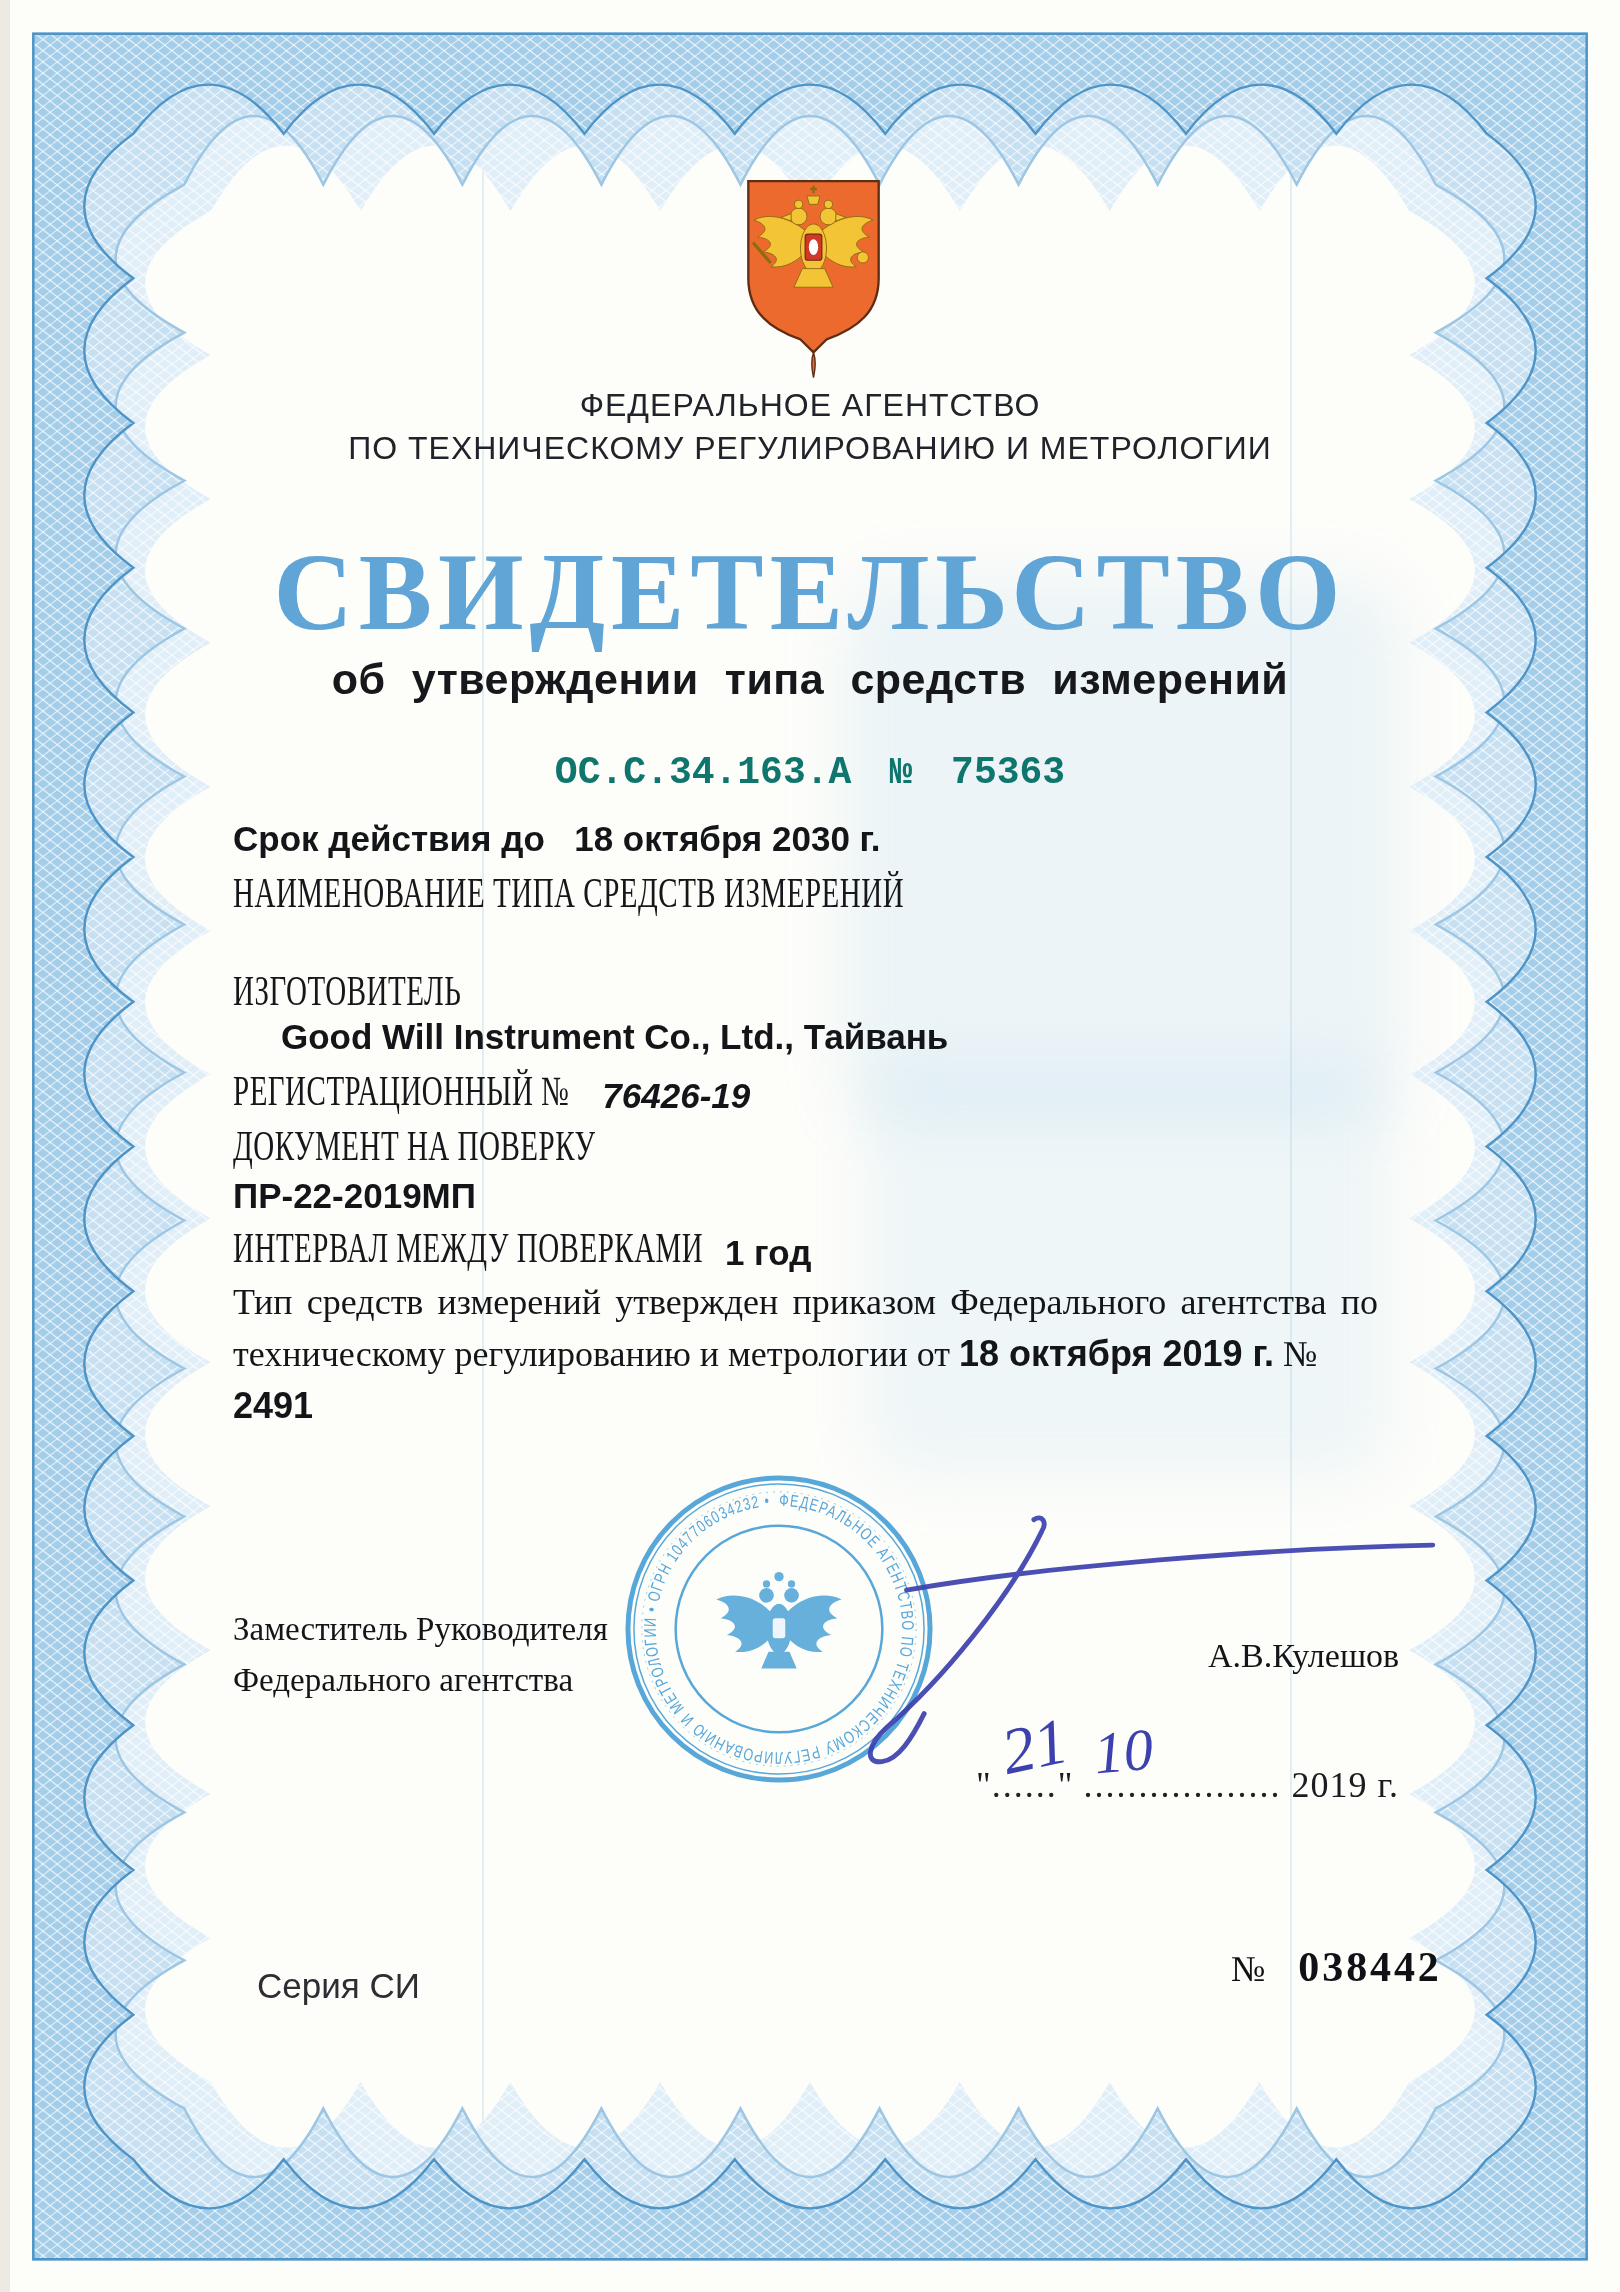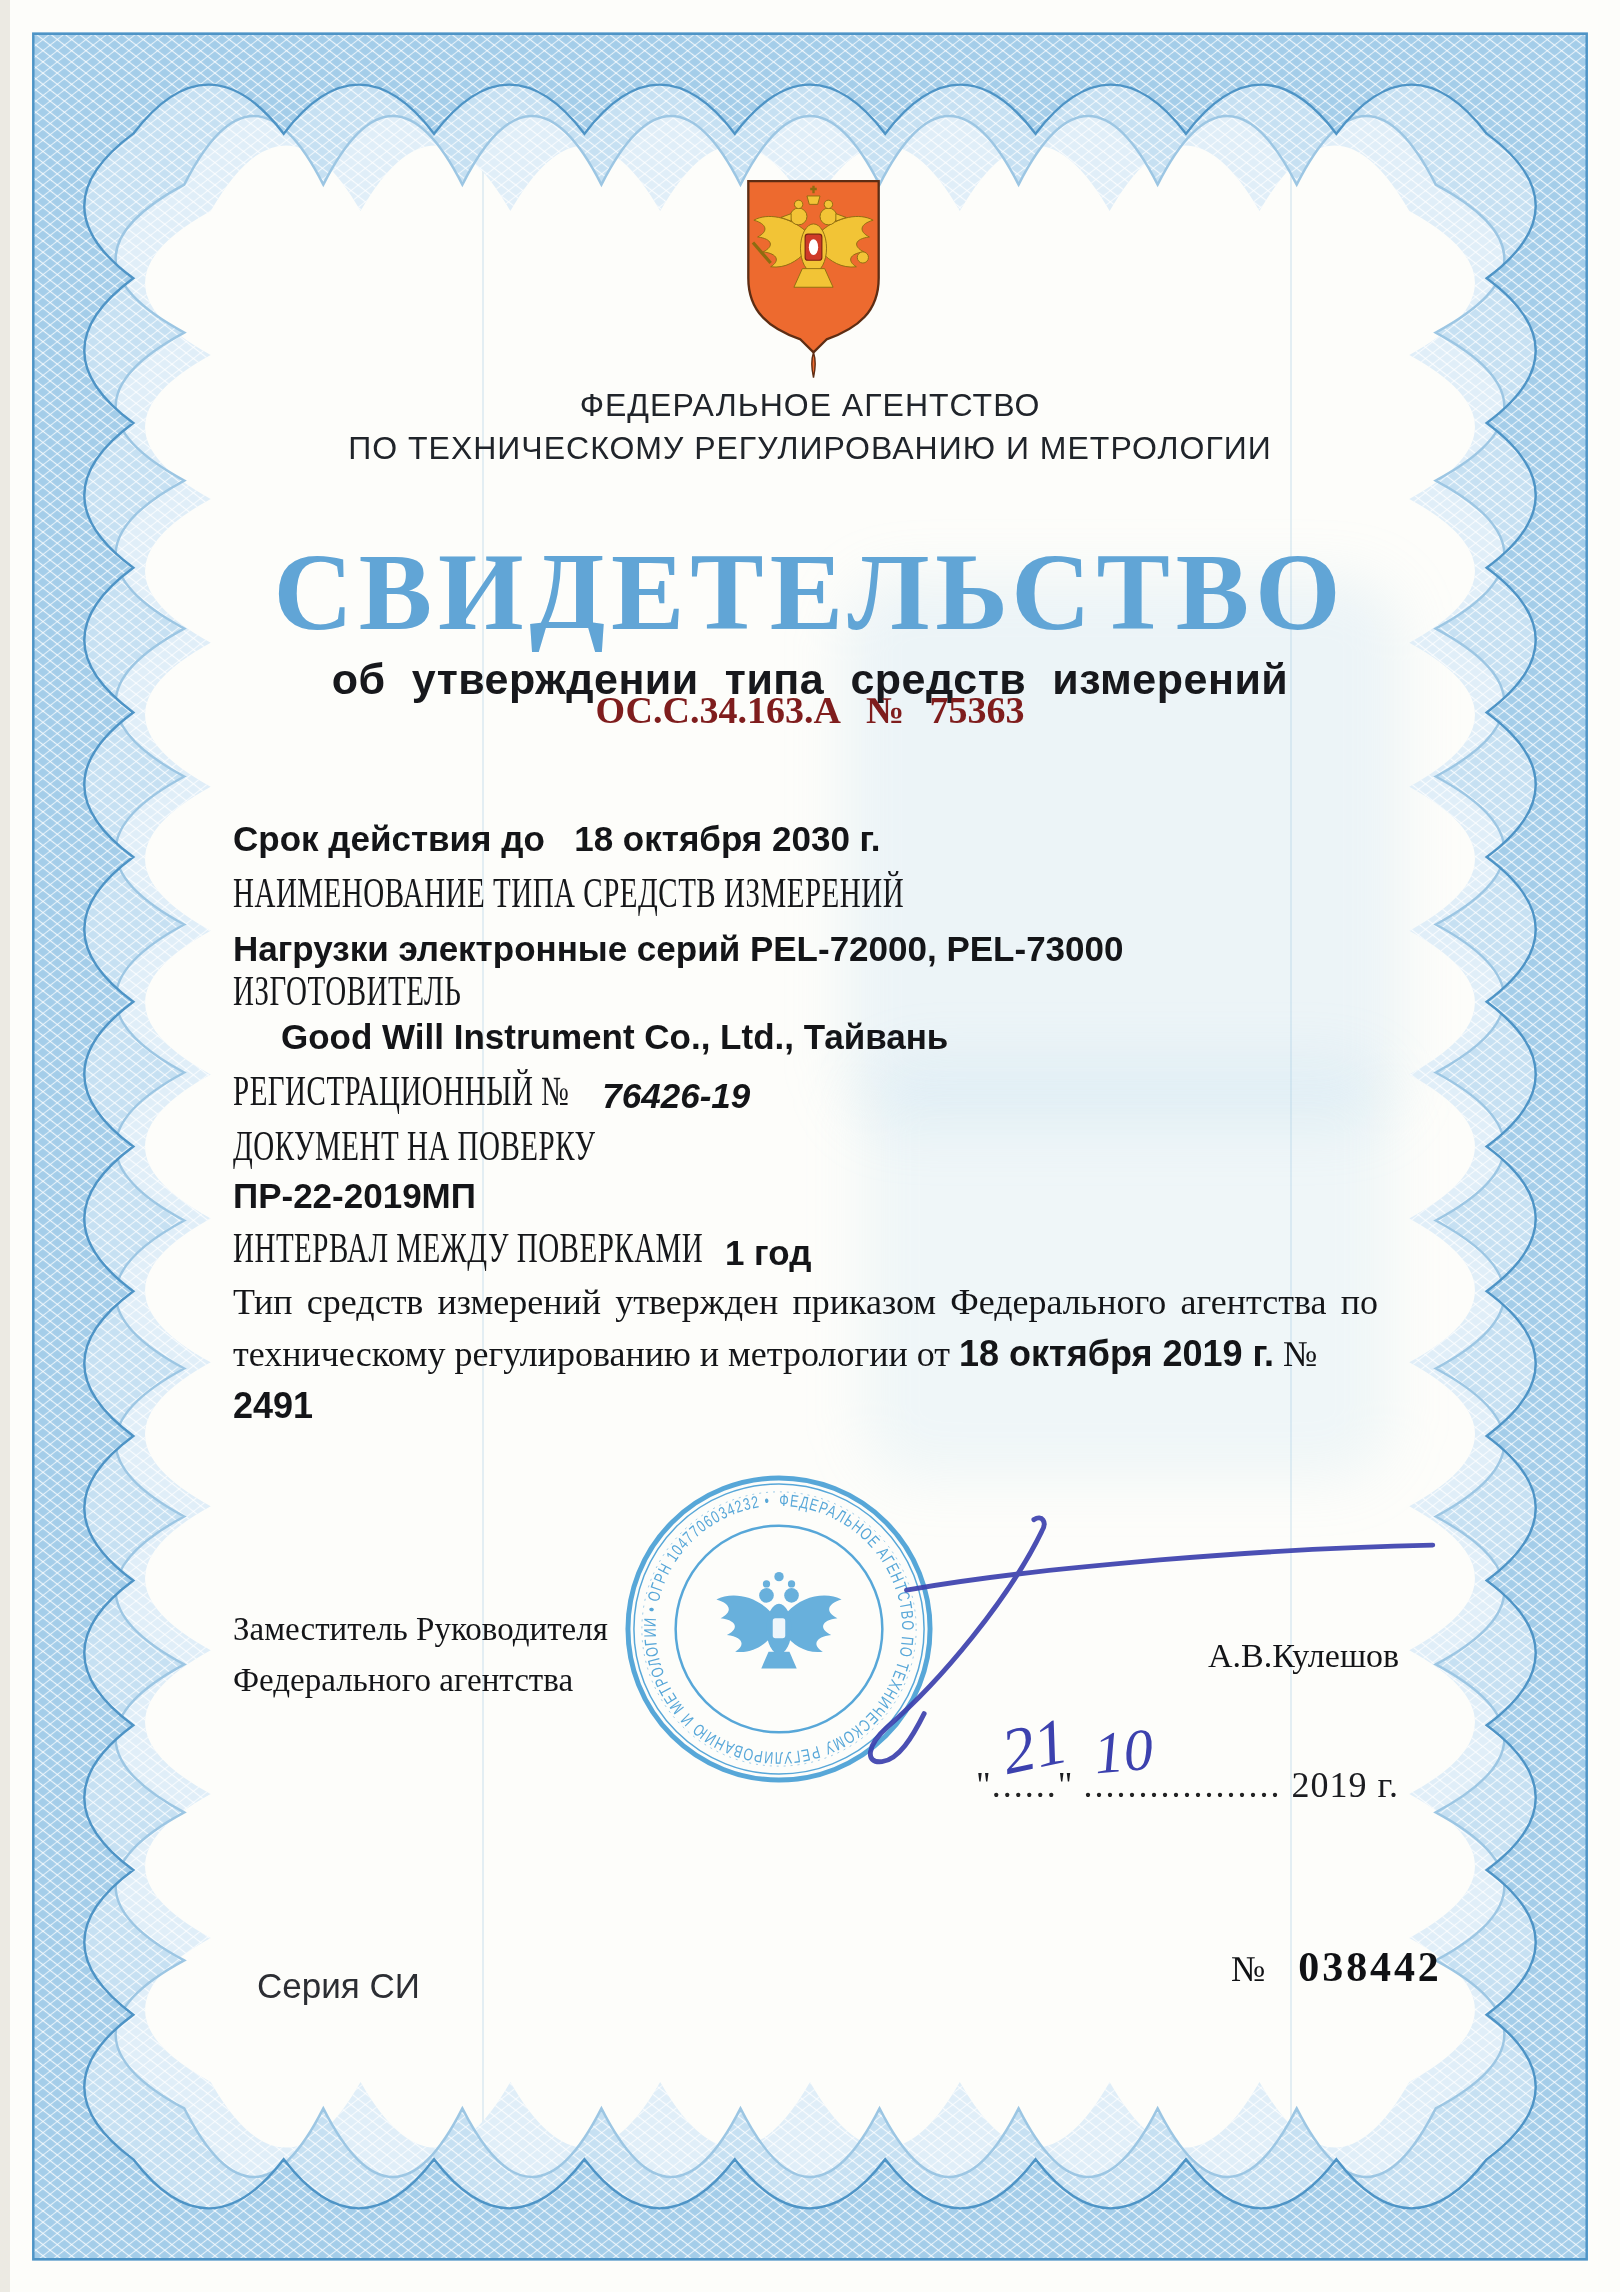--- a/index.html
+++ b/index.html
@@ -19,22 +19,22 @@
   #borderSvg{position:absolute;left:0;top:0;z-index:1;}
   .content{position:absolute;left:0;top:0;width:1620px;height:2293px;z-index:2;}
 
   .centered{position:absolute;left:0;width:1620px;text-align:center;}
   .header{top:384px;font-family:"Liberation Sans",sans-serif;font-size:32px;line-height:43px;
           letter-spacing:1px;color:#20242a;font-weight:400;}
   .doc-title{top:529px;font-family:"Liberation Serif",serif;font-weight:700;font-size:110px;
           letter-spacing:5.9px;color:#61a5d6;}
   .subtitle{top:639px;font-family:"Liberation Sans",sans-serif;font-weight:700;font-size:43px;
           color:#17181c;word-spacing:13.7px;letter-spacing:0.5px;margin-top:16px;}
-  .certline{top:688px;font-family:Liberation Serif, serif;font-weight:700;font-size:38px;
-          color:#7f1d1d;word-spacing:15.7px;}
+  .certline{top:751px;font-family:Liberation Mono, monospace;font-weight:700;font-size:38px;
+          color:#0f766e;word-spacing:15.7px;}
 
   .block{position:absolute;left:233px;color:#141518;}
   .bold-sans{font-family:"Liberation Sans",sans-serif;font-weight:700;font-size:35px;color:#141518;}
   .clabel{font-family:"Liberation Serif",serif;font-size:29px;letter-spacing:0.5px;color:#16171a;
           display:inline-block;transform:scaleY(1.42);transform-origin:left bottom;}
   .serif-body{font-family:"Liberation Serif",serif;font-size:36px;color:#141518;}
 
   .validity{top:819px;}
   .validity .lbl{margin-right:19.6px;}
   .type-label{top:884px;}
@@ -140,21 +140,20 @@
   <div class="centered certline">ОС.С.34.163.А № 75363</div>
 
   <div class="block validity bold-sans">
     <span class="lbl">Срок действия до</span>
     <span>18 октября 2030 г.</span>
   </div>
 
   <div class="block type-label">
     <span class="clabel">НАИМЕНОВАНИЕ ТИПА СРЕДСТВ ИЗМЕРЕНИЙ</span>
   </div>
-  <div class="block type-value bold-sans">Нагрузки электронные серий PEL-72000, PEL-73000</div>
 
   <div class="block mfr-label">
     <span class="clabel">ИЗГОТОВИТЕЛЬ</span>
   </div>
   <div class="block mfr-value bold-sans">Good Will Instrument Co., Ltd., Тайвань</div>
 
   <div class="block reg-line">
     <span class="clabel">РЕГИСТРАЦИОННЫЙ №</span>
     <span class="bold-sans val">76426-19</span>
   </div>

